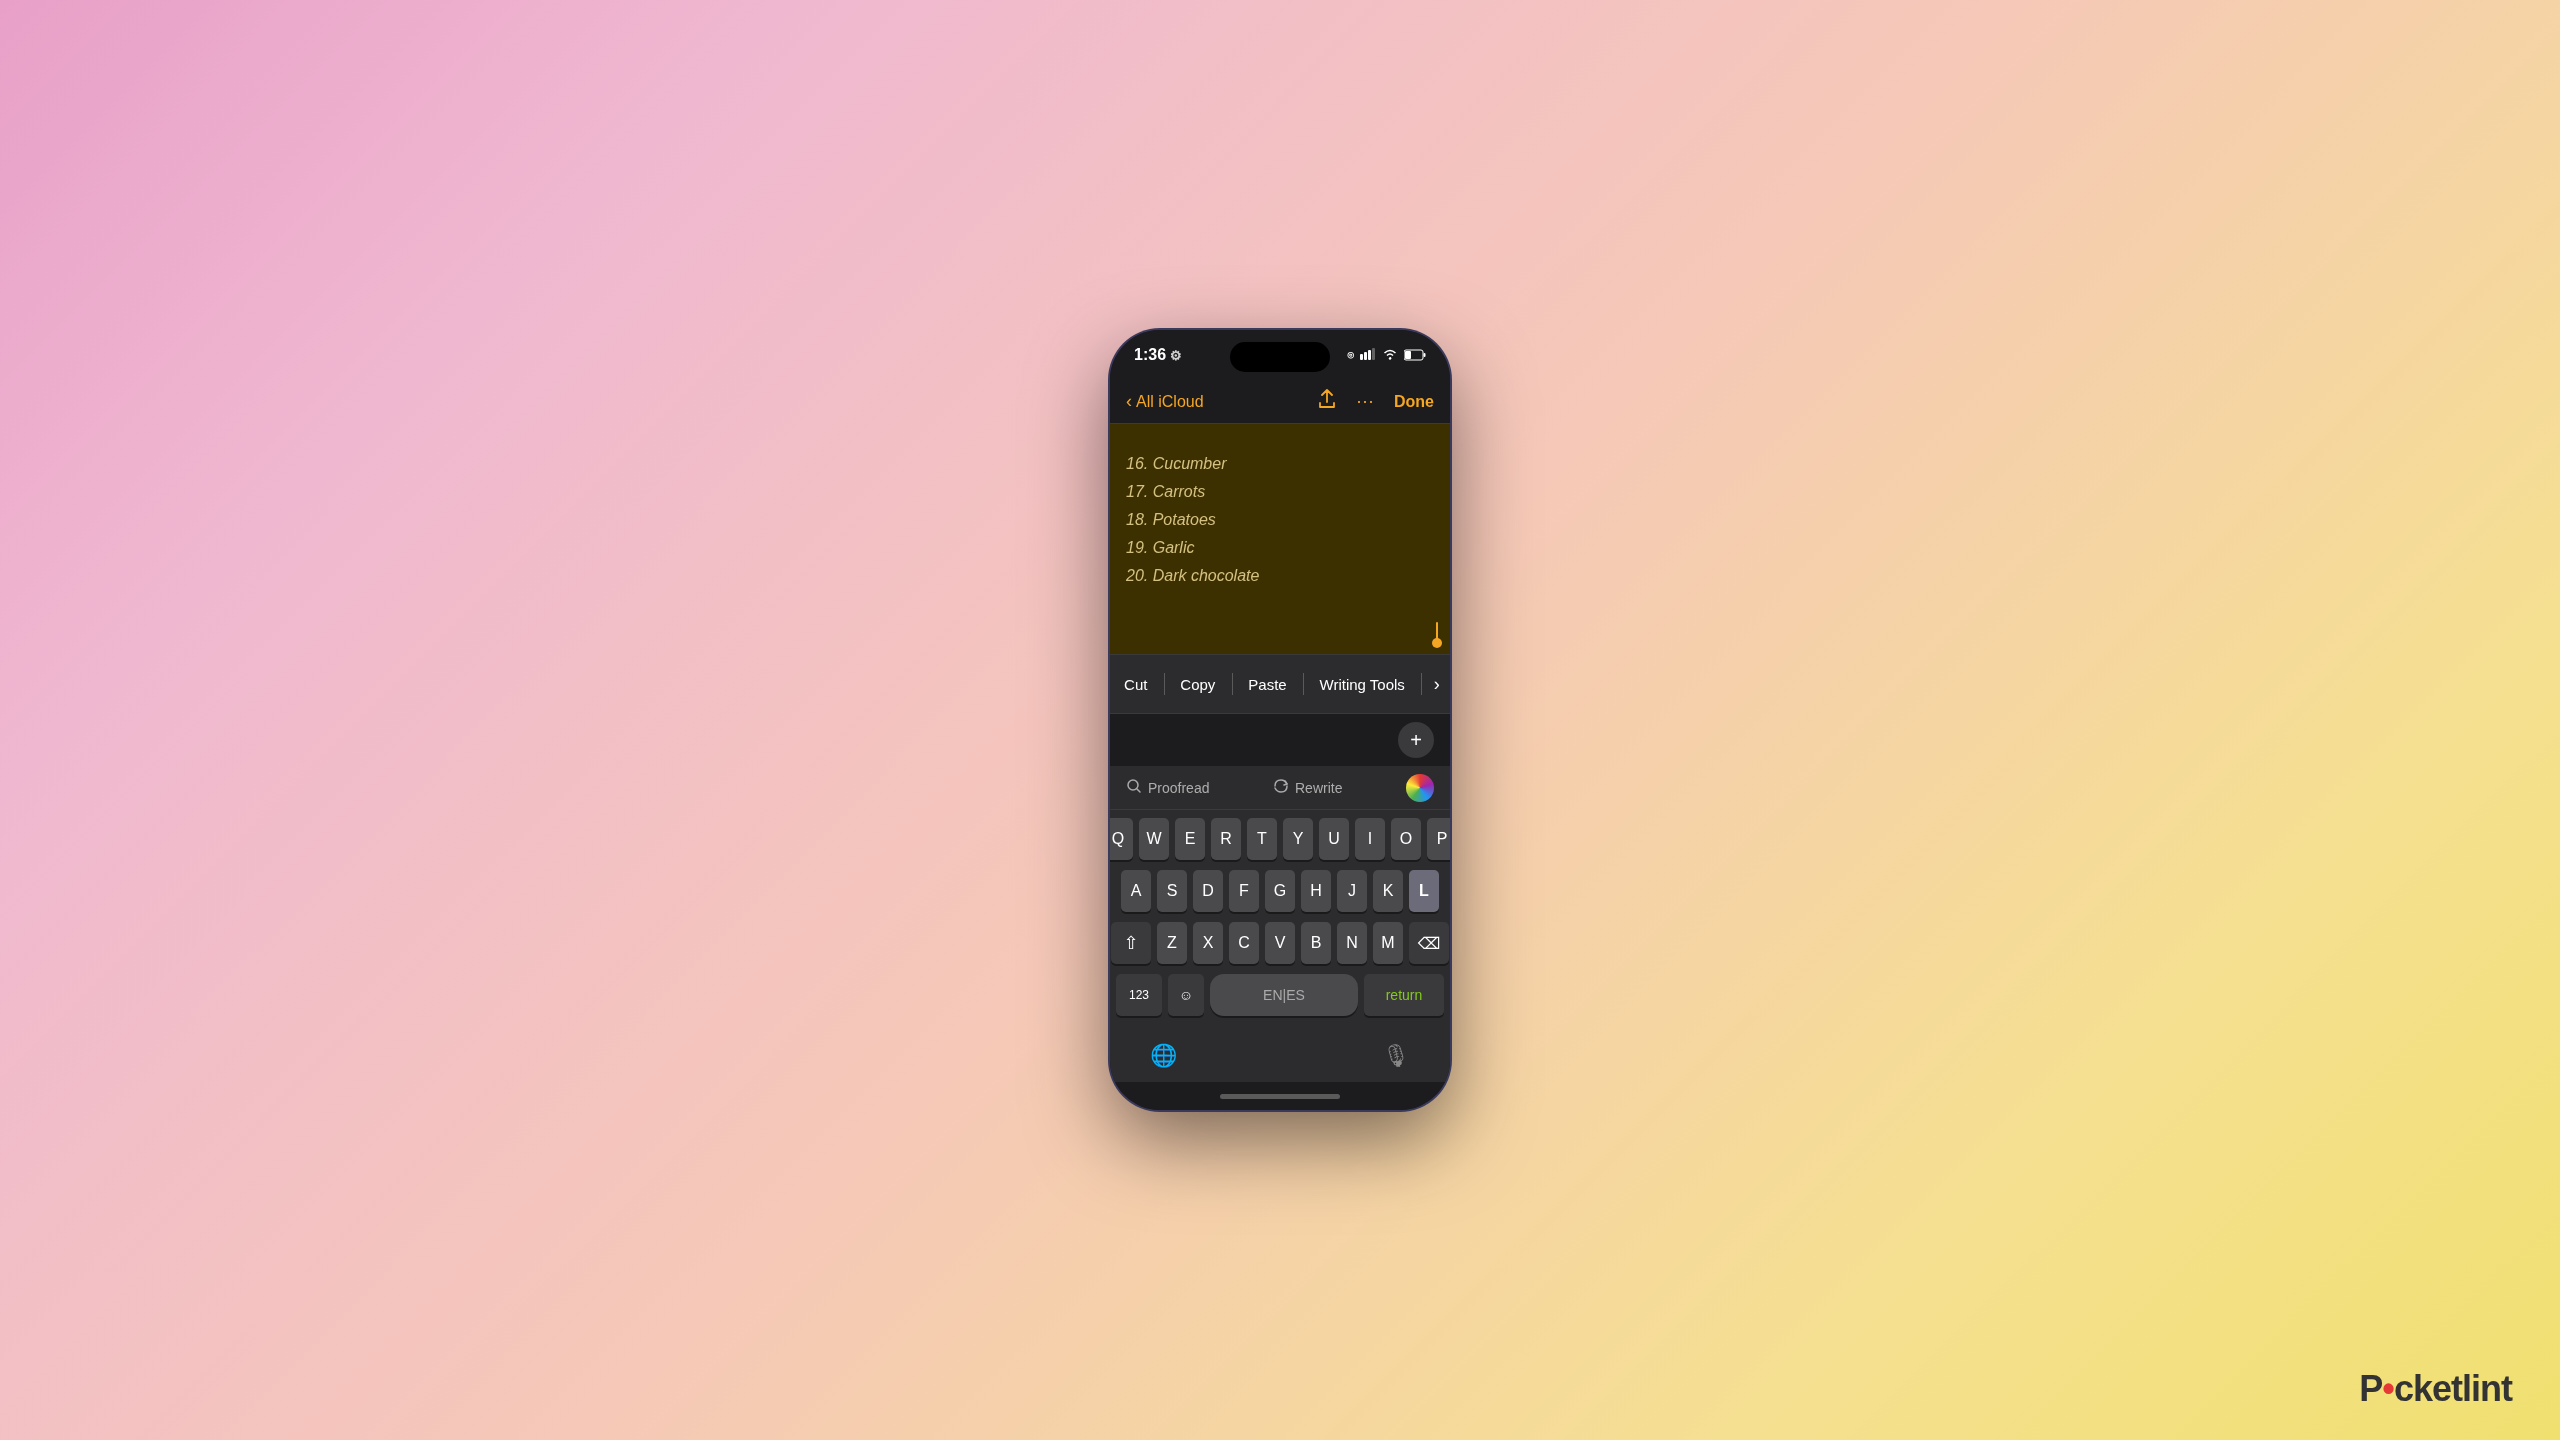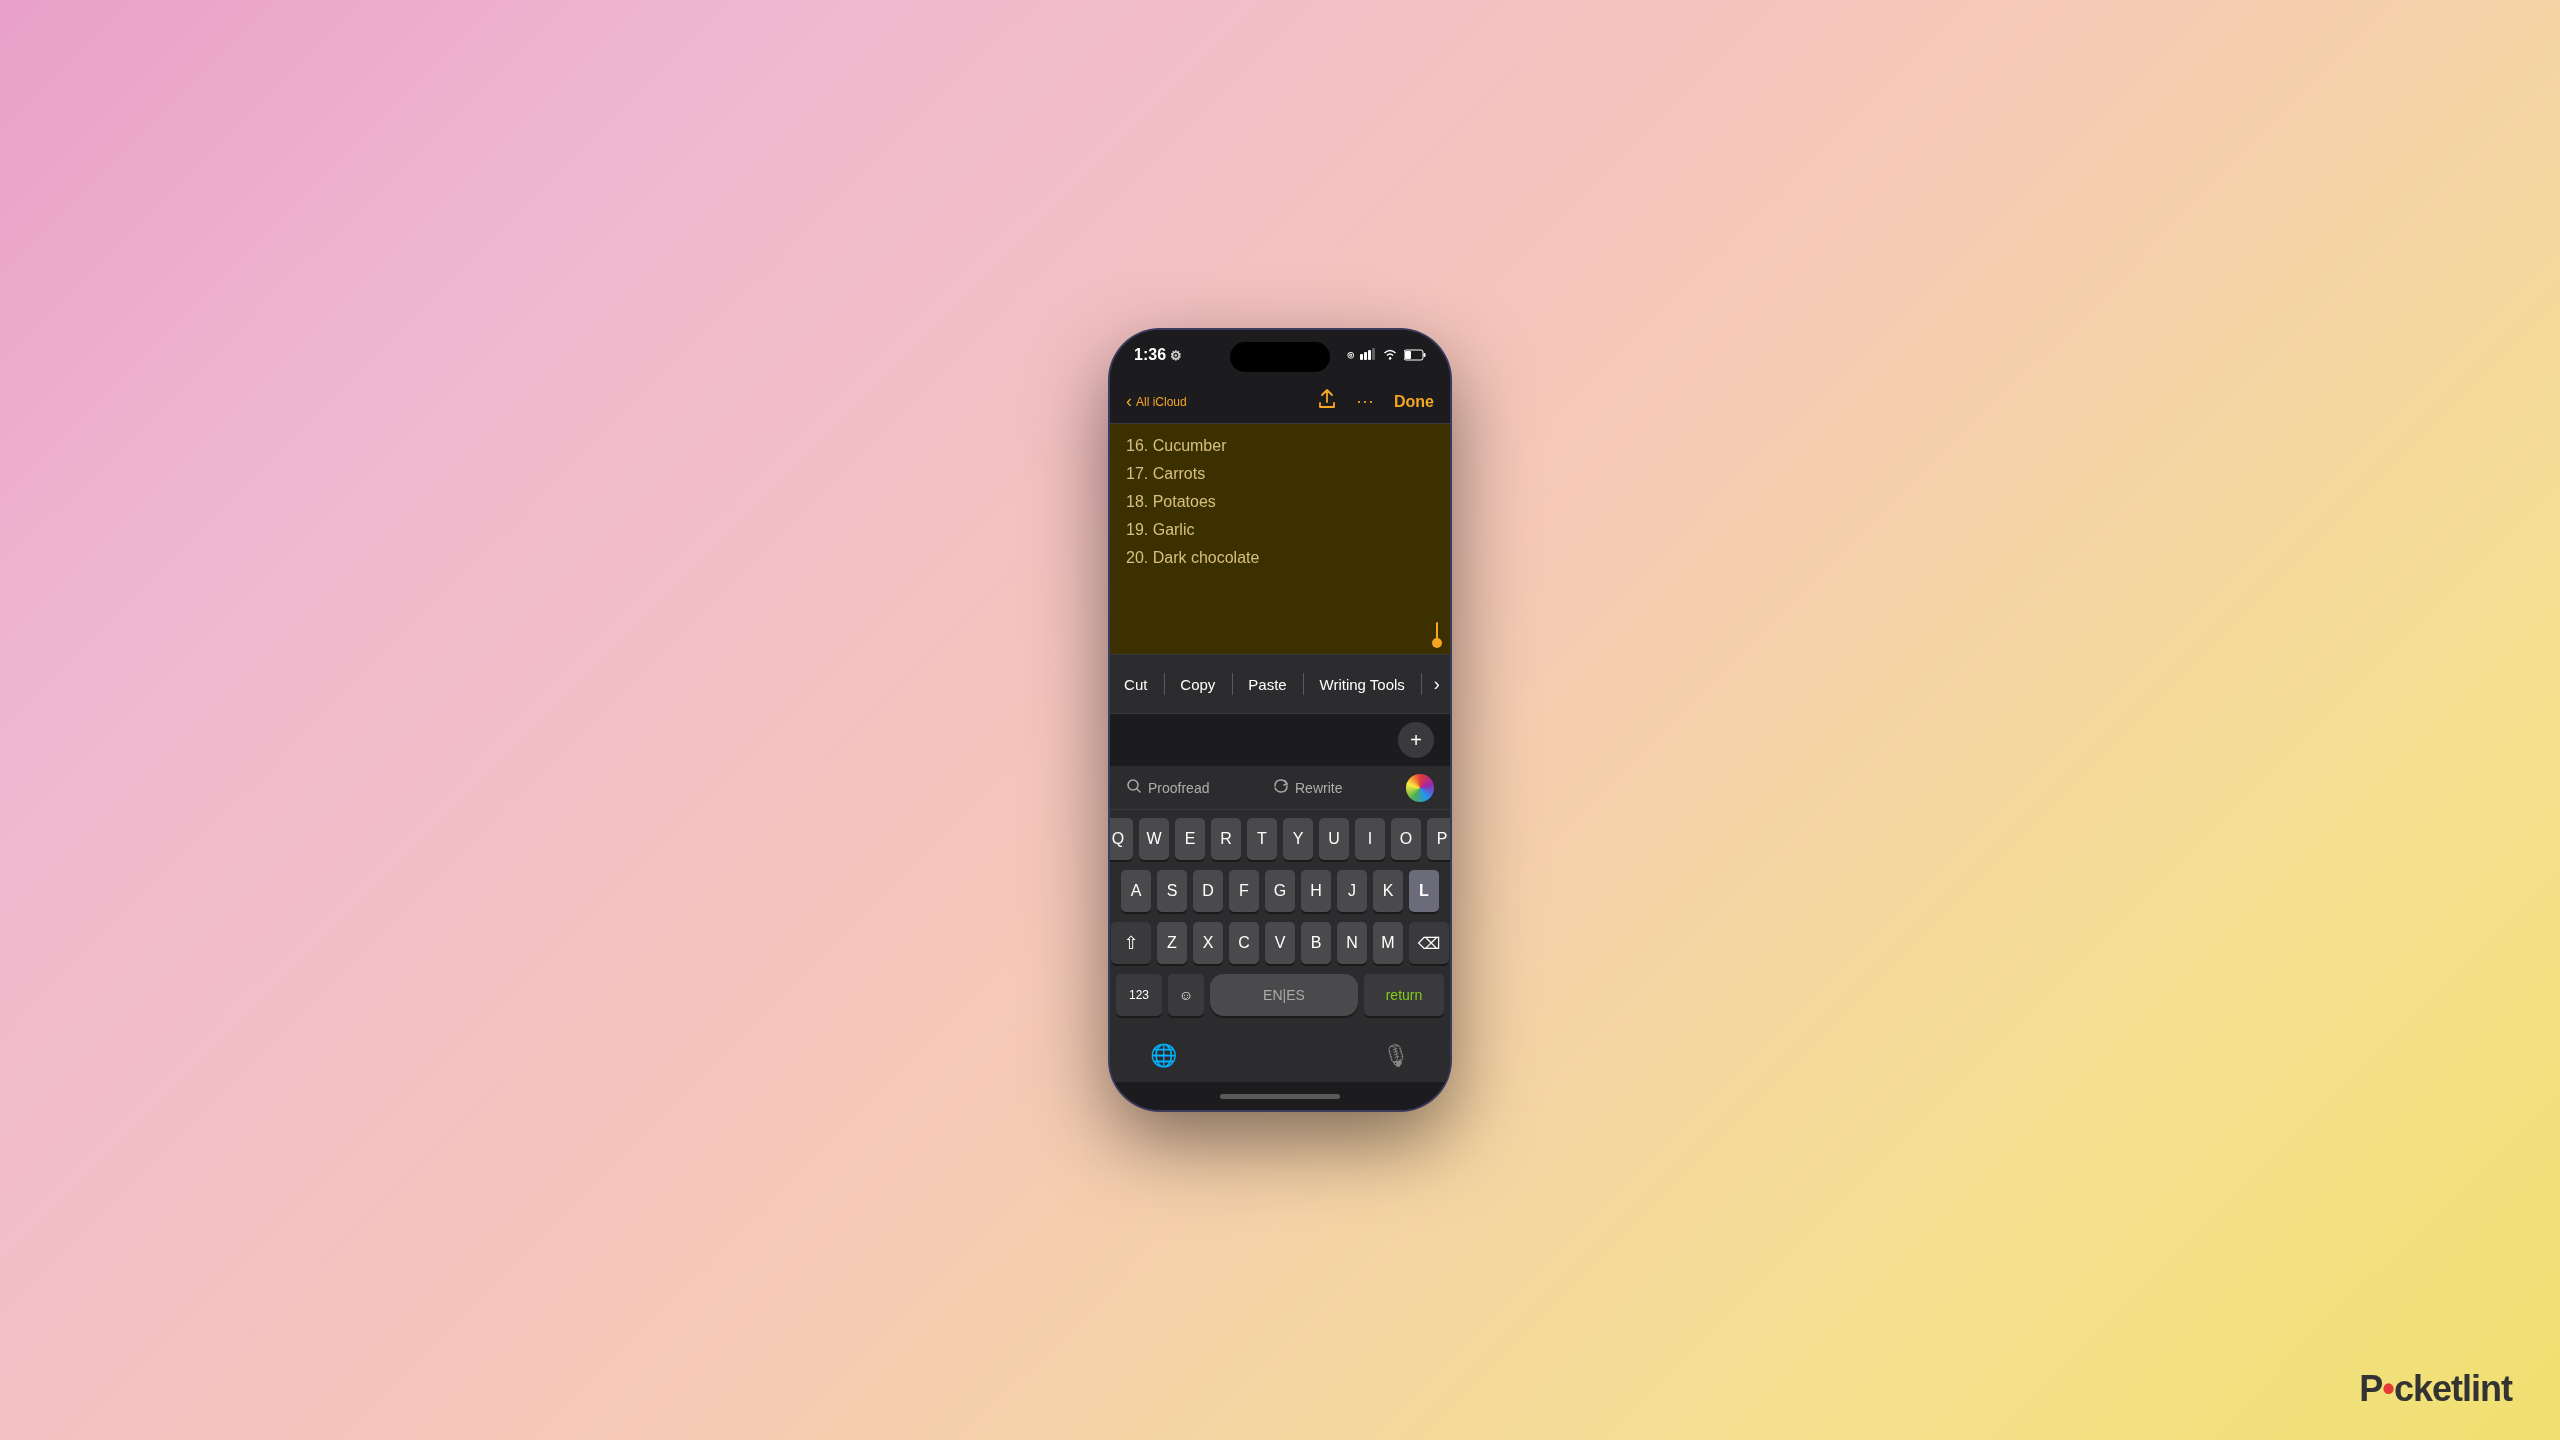--- a/index.html
+++ b/index.html
@@ -94,35 +94,36 @@
       border-bottom: 0.5px solid #3a3a3a;
     }
     .nav-back {
       display: flex;
       align-items: center;
       color: #f5a623;
       font-size: 16px;
       gap: 4px;
     }
     .nav-back-chevron { font-size: 18px; }
-    .nav-back-text { font-size: 12px; }
+    .nav-back-text { font-size: 16px; }
     .nav-actions { display: flex; align-items: center; gap: 20px; }
     .nav-icon { color: #f5a623; font-size: 18px; cursor: pointer; }
     .nav-done { color: #f5a623; font-size: 16px; font-weight: 600; }
 
     
     .notes-content {
       background: #3d3000;
       flex: 1;
-      padding: 8px 16px;
+      padding: 26px 16px;
       color: #e8d5a0;
       font-size: 16px;
       line-height: 1.5;
       overflow: hidden;
       position: relative;
+      font-style: italic;
     }
 
     .note-line {
       padding: 2px 0;
       color: #d4c080;
     }
 
     
     .cursor-line {
       position: absolute;

